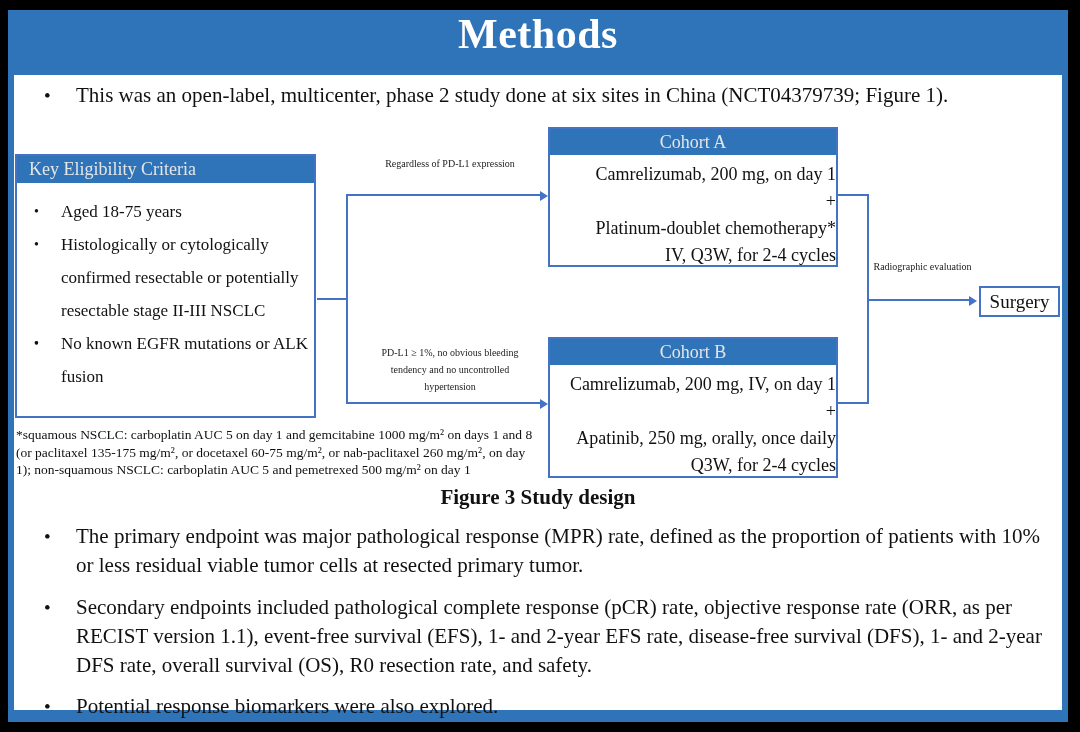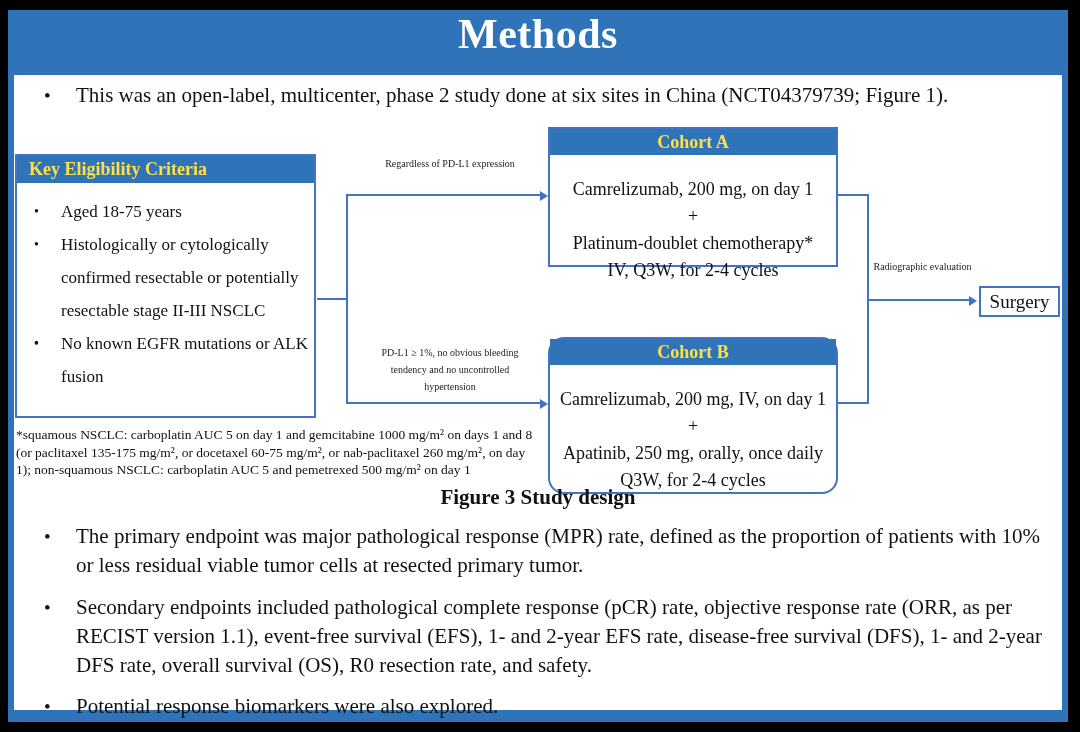--- a/index.html
+++ b/index.html
@@ -17,35 +17,35 @@
   .bullet { position:absolute; left:16px; width:1012px; font-size:21px; line-height:29px;
             padding-left:46px; }
   .bullet .dot { position:absolute; left:14px; top:0; font-size:19px; }
   .b1 { top:6px; }
   .b2 { top:447px; }
   .b3 { top:518px; }
   .b4 { top:617px; }
 
   
   .dbox { position:absolute; background:#fff; border:2px solid #4472C4; }
-  .dhead { background:#2F74B8; color:#fde047; font-weight:bold; font-size:18px; }
+  .dhead { background:#2F74B8; color:#e5e5e5; font-weight:normal; font-size:18px; }
 
   
   .elig { left:1px; top:79px; width:301px; height:264px; }
   .elig .dhead { height:27px; line-height:27px; padding-left:12px; }
   .elig-body { padding-top:12px; }
   .elig-item { position:relative; padding:0 6px 0 44px; font-size:17px; line-height:33px; }
   .elig-item .dot { position:absolute; left:17px; top:0; font-size:14px; }
 
   
   .cohort { left:534px; width:290px; }
   .cohort-a { top:52px;  height:140px; }
-  .cohort-b { top:262px; height:157px;border-radius:16px; }
+  .cohort-b { top:262px; height:141px; }
   .cohort .dhead { height:26px; line-height:26px; text-align:center; }
-  .cohort-body { padding-top:21px; text-align:center; font-size:18px; line-height:27px; }
+  .cohort-body { padding-top:6px; text-align:right; font-size:18px; line-height:27px; }
 
   
   .surgery { left:965px; top:211px; width:81px; height:31px; text-align:center;
              font-size:19px; line-height:27px; }
 
   
   .hline { position:absolute; height:2px; background:#4472C4; }
   .vline { position:absolute; width:2px;  background:#4472C4; }
   .arr   { position:absolute; width:0; height:0;
            border-top:5px solid transparent; border-bottom:5px solid transparent;

